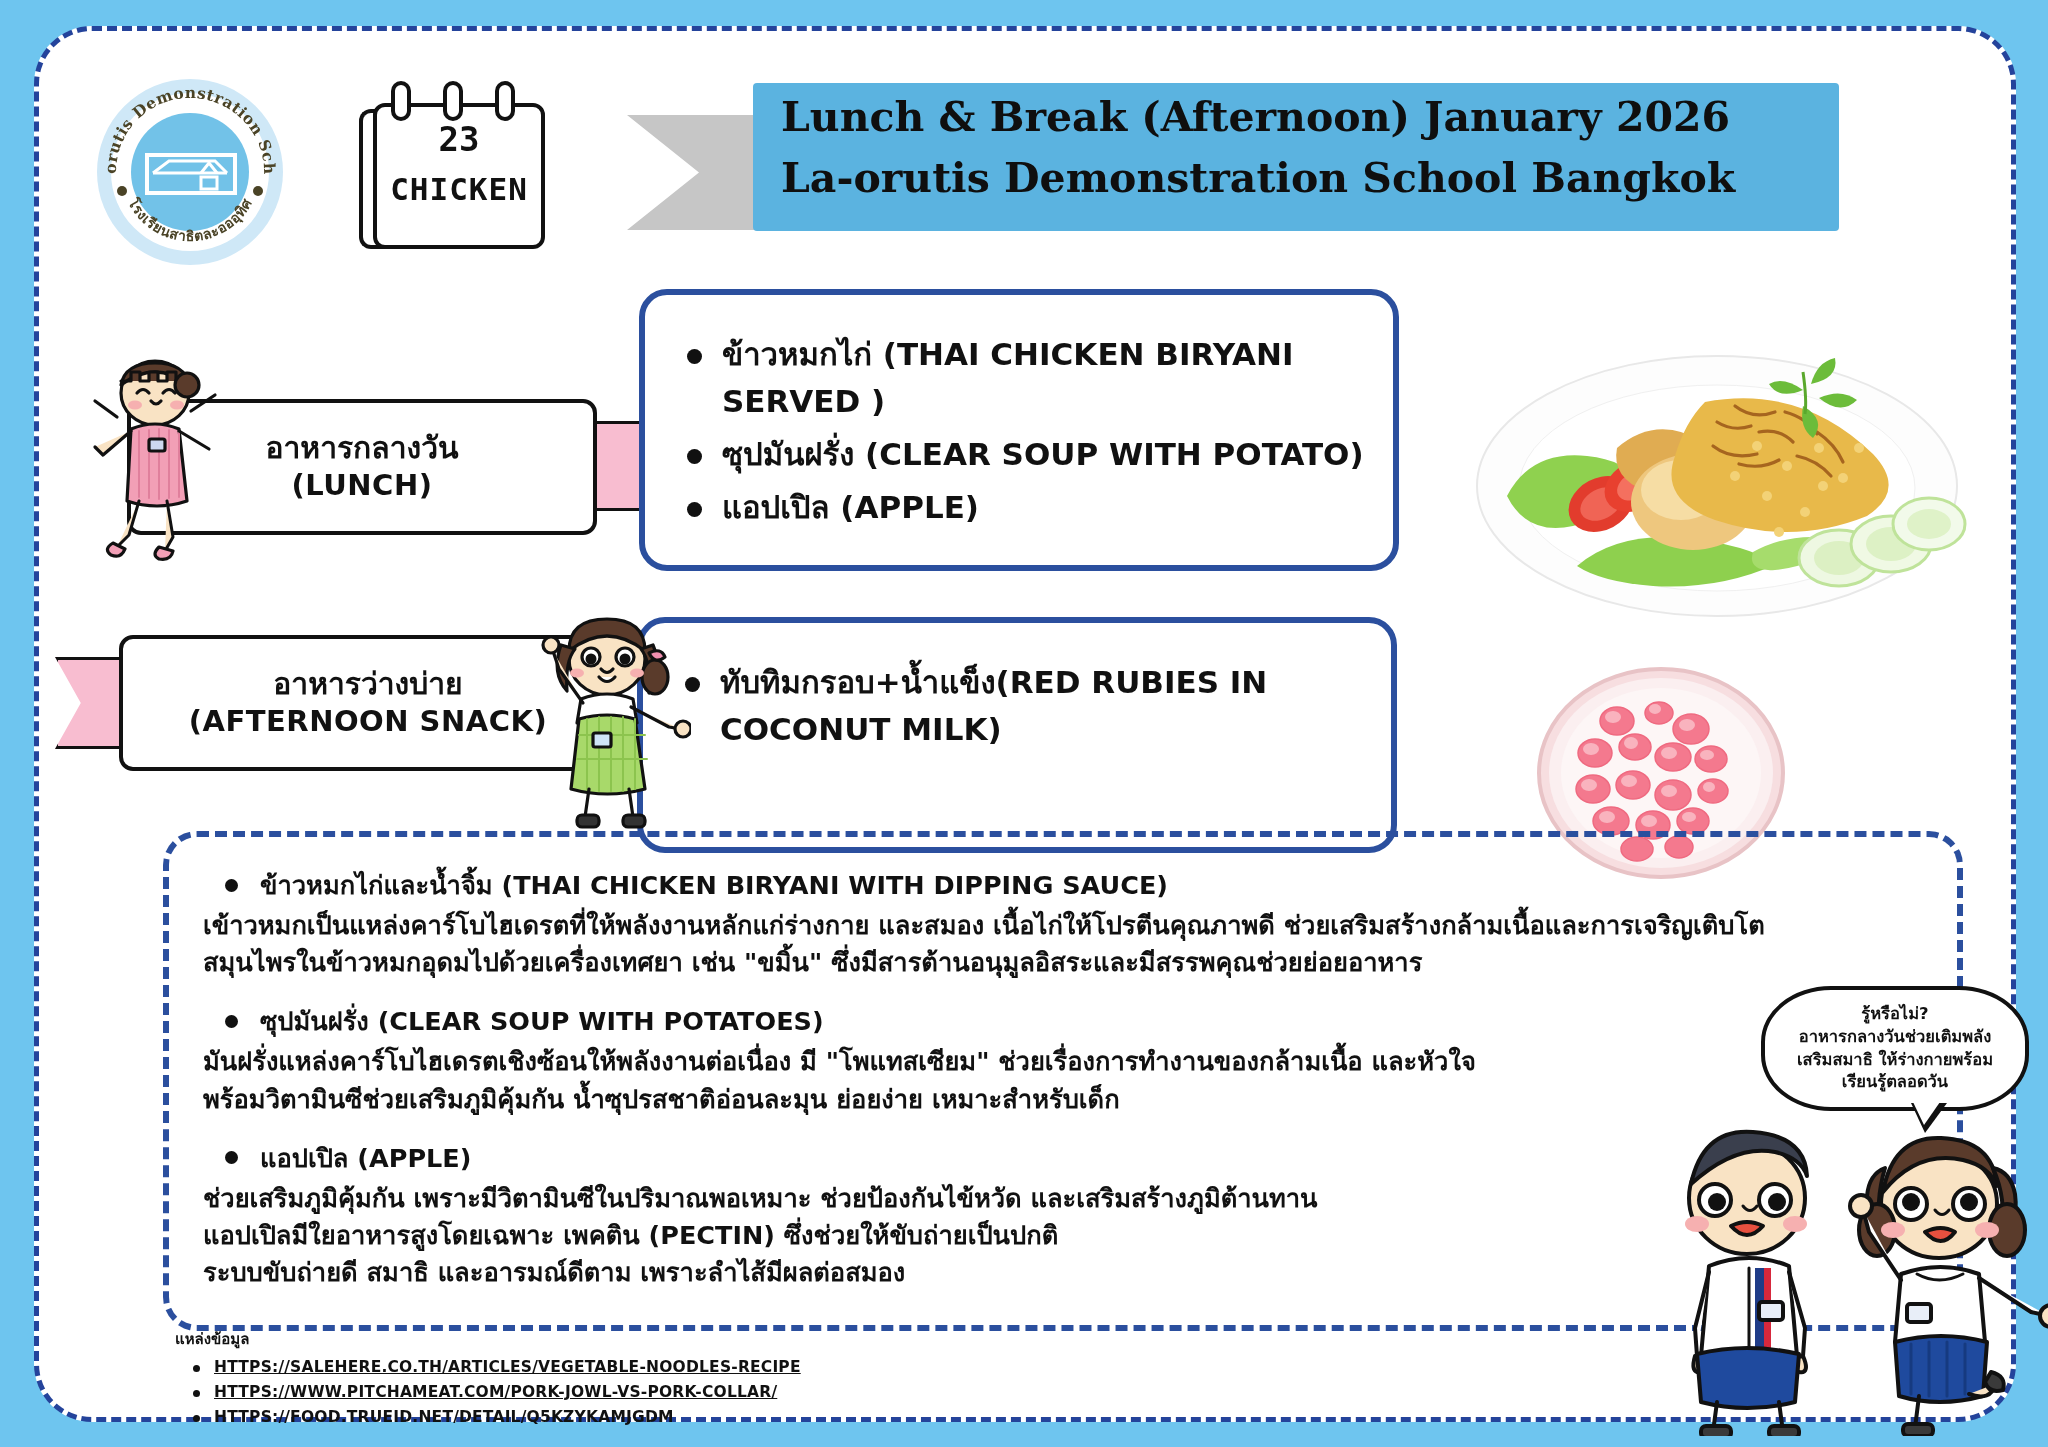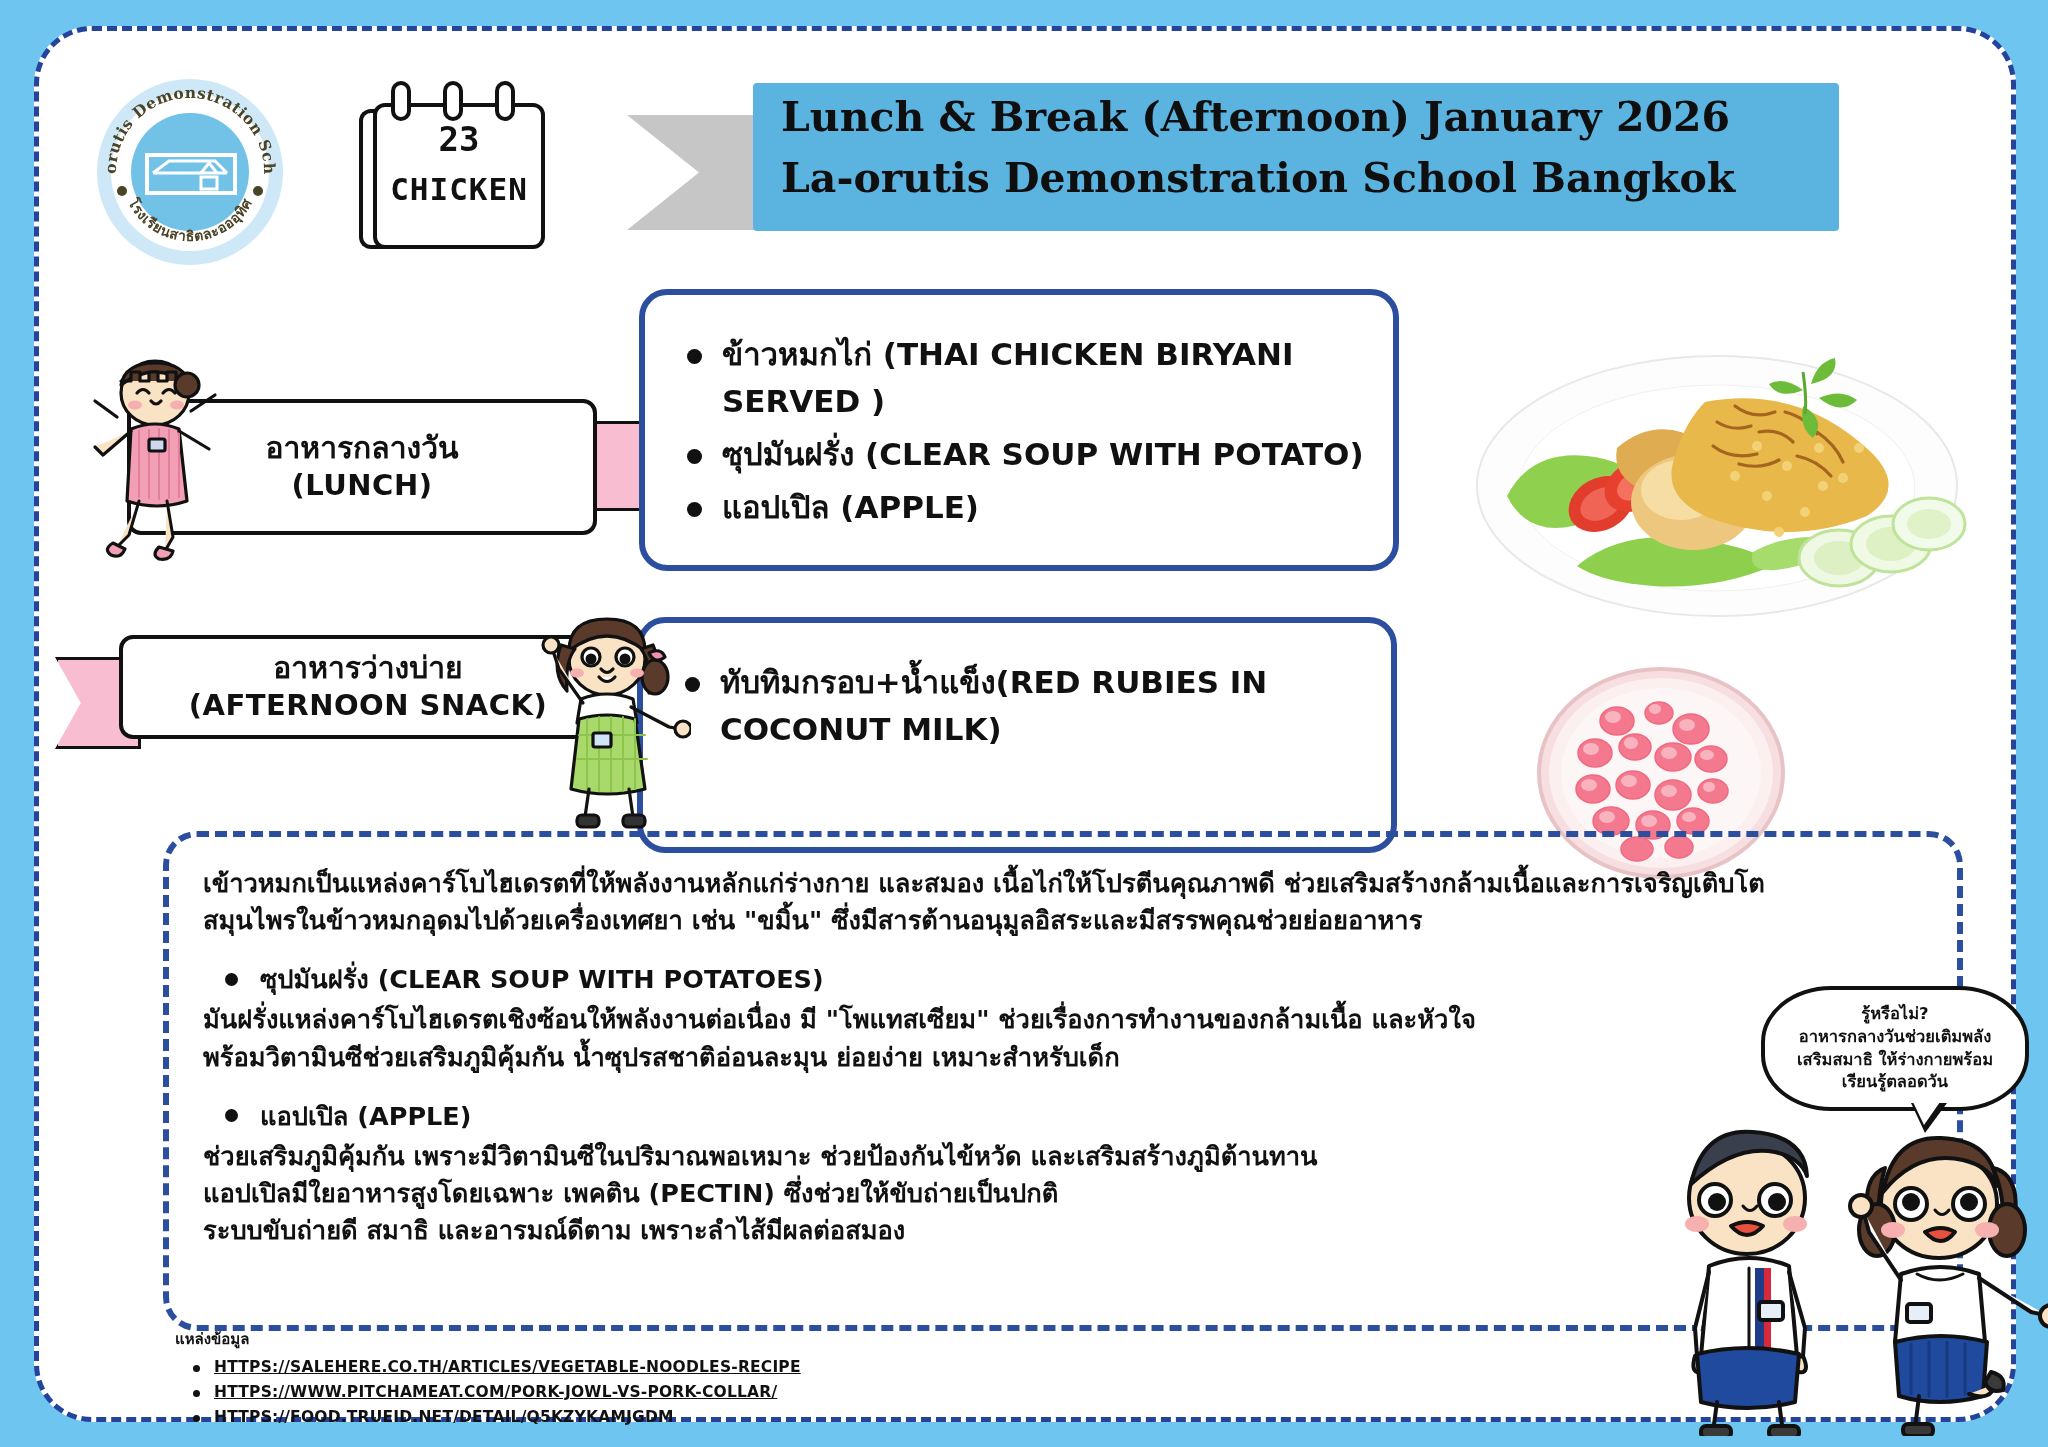--- a/index.html
+++ b/index.html
@@ -111,21 +111,21 @@
     font-size: 41px;
     font-weight: bold;
     color: #0f0f0f;
     line-height: 1.48;
     white-space: nowrap;
   }
 
   
   .ribbon-wrap { position: absolute; }
   #lunch-ribbon { left: 88px; top: 368px; width: 470px; height: 136px; }
-  #snack-ribbon { left: 80px; top: 604px; width: 498px; height: 104px; padding-left: 10px; }
+  #snack-ribbon { left: 80px; top: 604px; width: 498px; height: 136px; padding-left: 10px; }
 
   .ribbon-tail-right {
     position: absolute; right: -66px; top: 22px;
     width: 86px; height: 90px;
     background: #f8bdd0;
     clip-path: polygon(0 0, 100% 0, 72% 50%, 100% 100%, 0 100%);
     border: 3px solid #111;
   }
   .ribbon-tail-left {
     position: absolute; left: -64px; top: 22px;
@@ -507,20 +507,24 @@
           <ellipse cx="74" cy="156" rx="8" ry="6"></ellipse>
         <ellipse cx="116" cy="160" rx="8" ry="6"></ellipse>
           <ellipse cx="156" cy="156" rx="7" ry="5"></ellipse>
       </g>
       <ellipse cx="128" cy="112" rx="122" ry="104" fill="none" stroke="#e8c3c6" stroke-width="4"></ellipse>
     </svg>
 
     <div id="nutri">
 
       <div class="nutri-block">
+        <div class="nutri-head">
+          <span class="dot"></span>
+          <span class="txt">ข้าวหมกไก่และน้ำจิ้ม (THAI CHICKEN BIRYANI WITH DIPPING SAUCE)</span>
+        </div>
         <div class="nutri-p">เข้าวหมกเป็นแหล่งคาร์โบไฮเดรตที่ให้พลังงานหลักแก่ร่างกาย และสมอง เนื้อไก่ให้โปรตีนคุณภาพดี ช่วยเสริมสร้างกล้ามเนื้อและการเจริญเติบโต</div>
         <div class="nutri-p">สมุนไพรในข้าวหมกอุดมไปด้วยเครื่องเทศยา เช่น "ขมิ้น" ซึ่งมีสารต้านอนุมูลอิสระและมีสรรพคุณช่วยย่อยอาหาร</div>
       </div>
 
       <div class="nutri-block">
         <div class="nutri-head">
           <span class="dot"></span>
           <span class="txt">ซุปมันฝรั่ง (CLEAR SOUP WITH POTATOES)</span>
         </div>
         <div class="nutri-p">มันฝรั่งแหล่งคาร์โบไฮเดรตเชิงซ้อนให้พลังงานต่อเนื่อง มี "โพแทสเซียม" ช่วยเรื่องการทำงานของกล้ามเนื้อ และหัวใจ</div>

